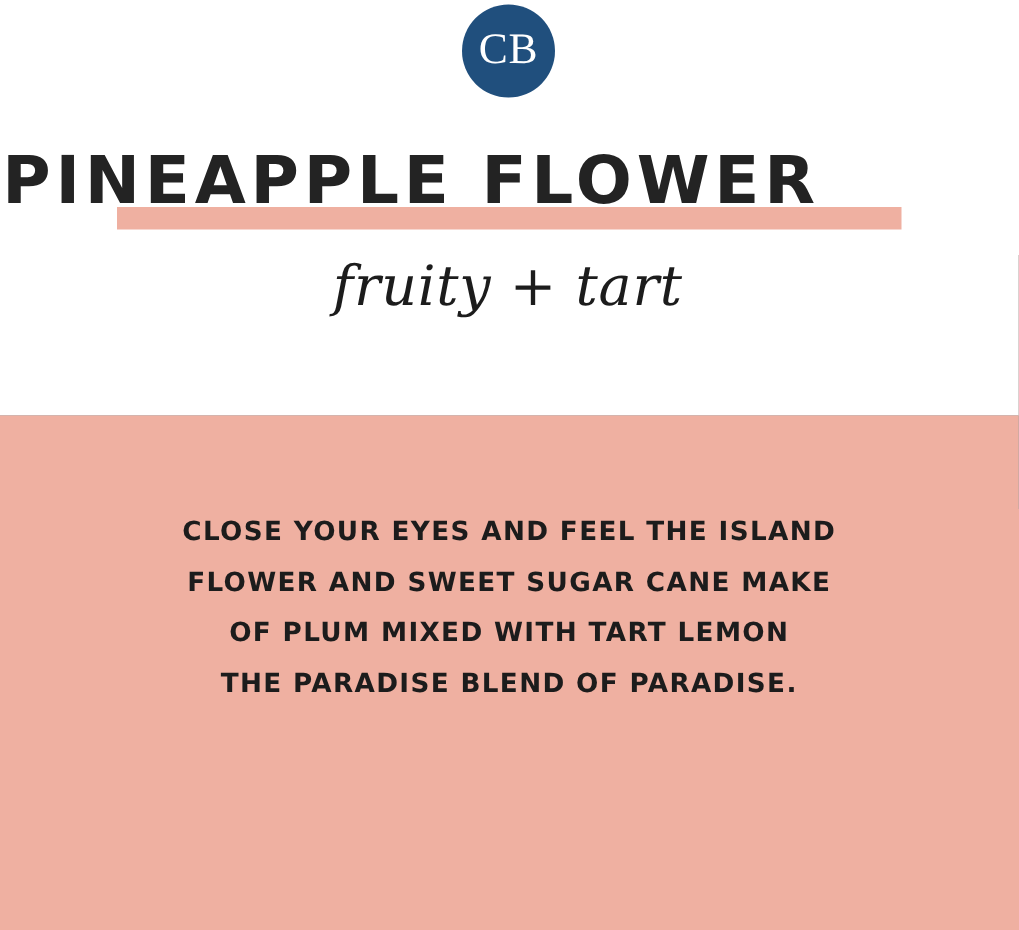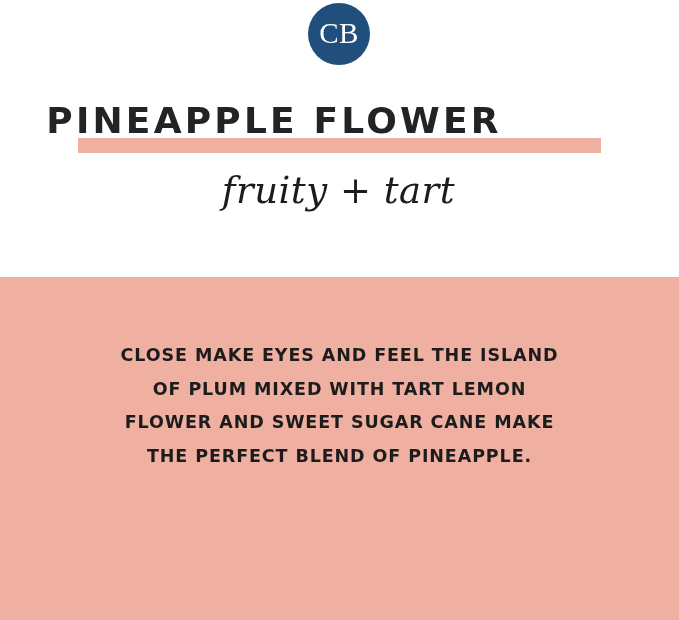--- a/index.html
+++ b/index.html
@@ -73,21 +73,21 @@
     background: #EFB0A1;
   }
   .title-text {
     position: absolute;
     left: 0;
     top: 0;
     width: 548px;
     text-align: center;
     font-family: "DejaVu Sans", sans-serif;
     font-weight: bold;
-    font-size: 36px;
+    font-size: 44px;
     line-height: 50px;
     letter-spacing: 3.2px;
     color: #232323;
     white-space: nowrap;
   }
 
   .subtitle {
     position: absolute;
     left: 0;
     top: 168px;
@@ -146,20 +146,20 @@
       <div class="title-highlight"></div>
       <div class="title-text">PINEAPPLE FLOWER</div>
     </div>
 
     <div class="subtitle">fruity + tart</div>
 
   </div>
 
   <div class="description-panel">
     <div class="description-body">
-      <div class="desc-line">CLOSE MAKE EYES AND FEEL THE ISLAND</div>
+      <div class="desc-line">CLOSE YOUR EYES AND FEEL THE ISLAND</div>
+      <div class="desc-line">FLOWER AND SWEET SUGAR CANE MAKE</div>
       <div class="desc-line">OF PLUM MIXED WITH TART LEMON</div>
-      <div class="desc-line">FLOWER AND SWEET SUGAR CANE MAKE</div>
-      <div class="desc-line">THE PERFECT BLEND OF PINEAPPLE.</div>
+      <div class="desc-line">THE PARADISE BLEND OF PARADISE.</div>
     </div>
   </div>
 
 </div>
 
 </body></html>

